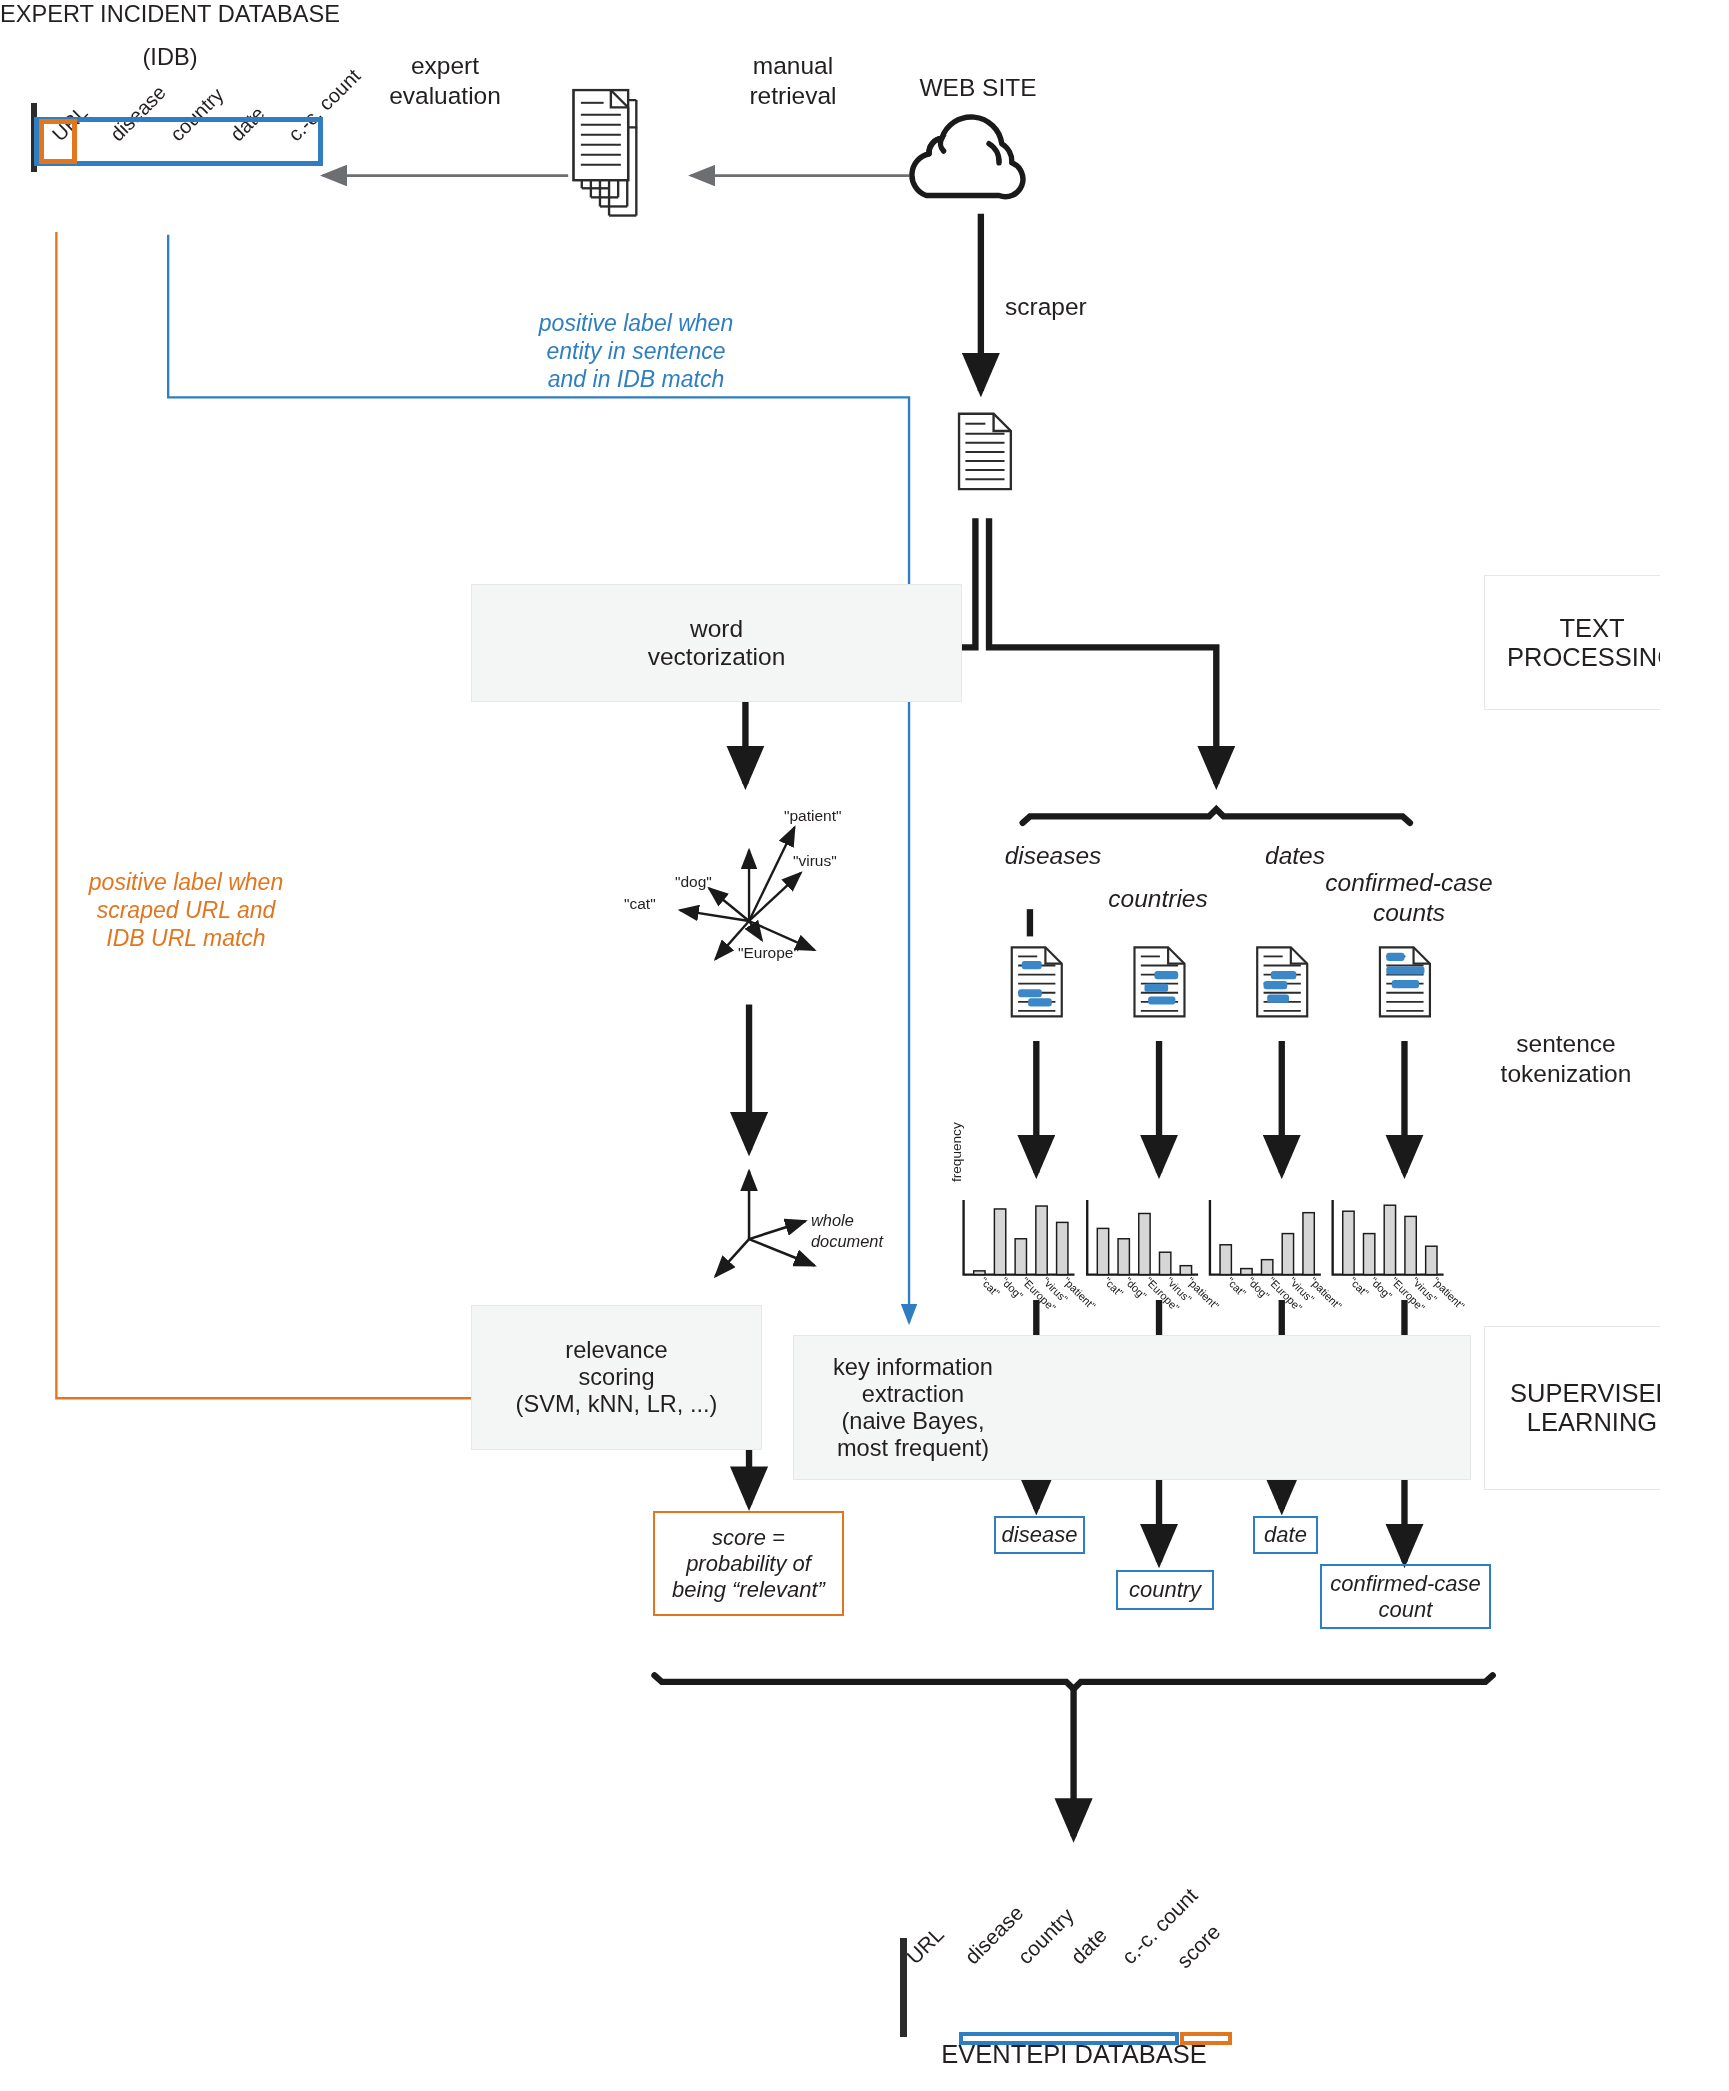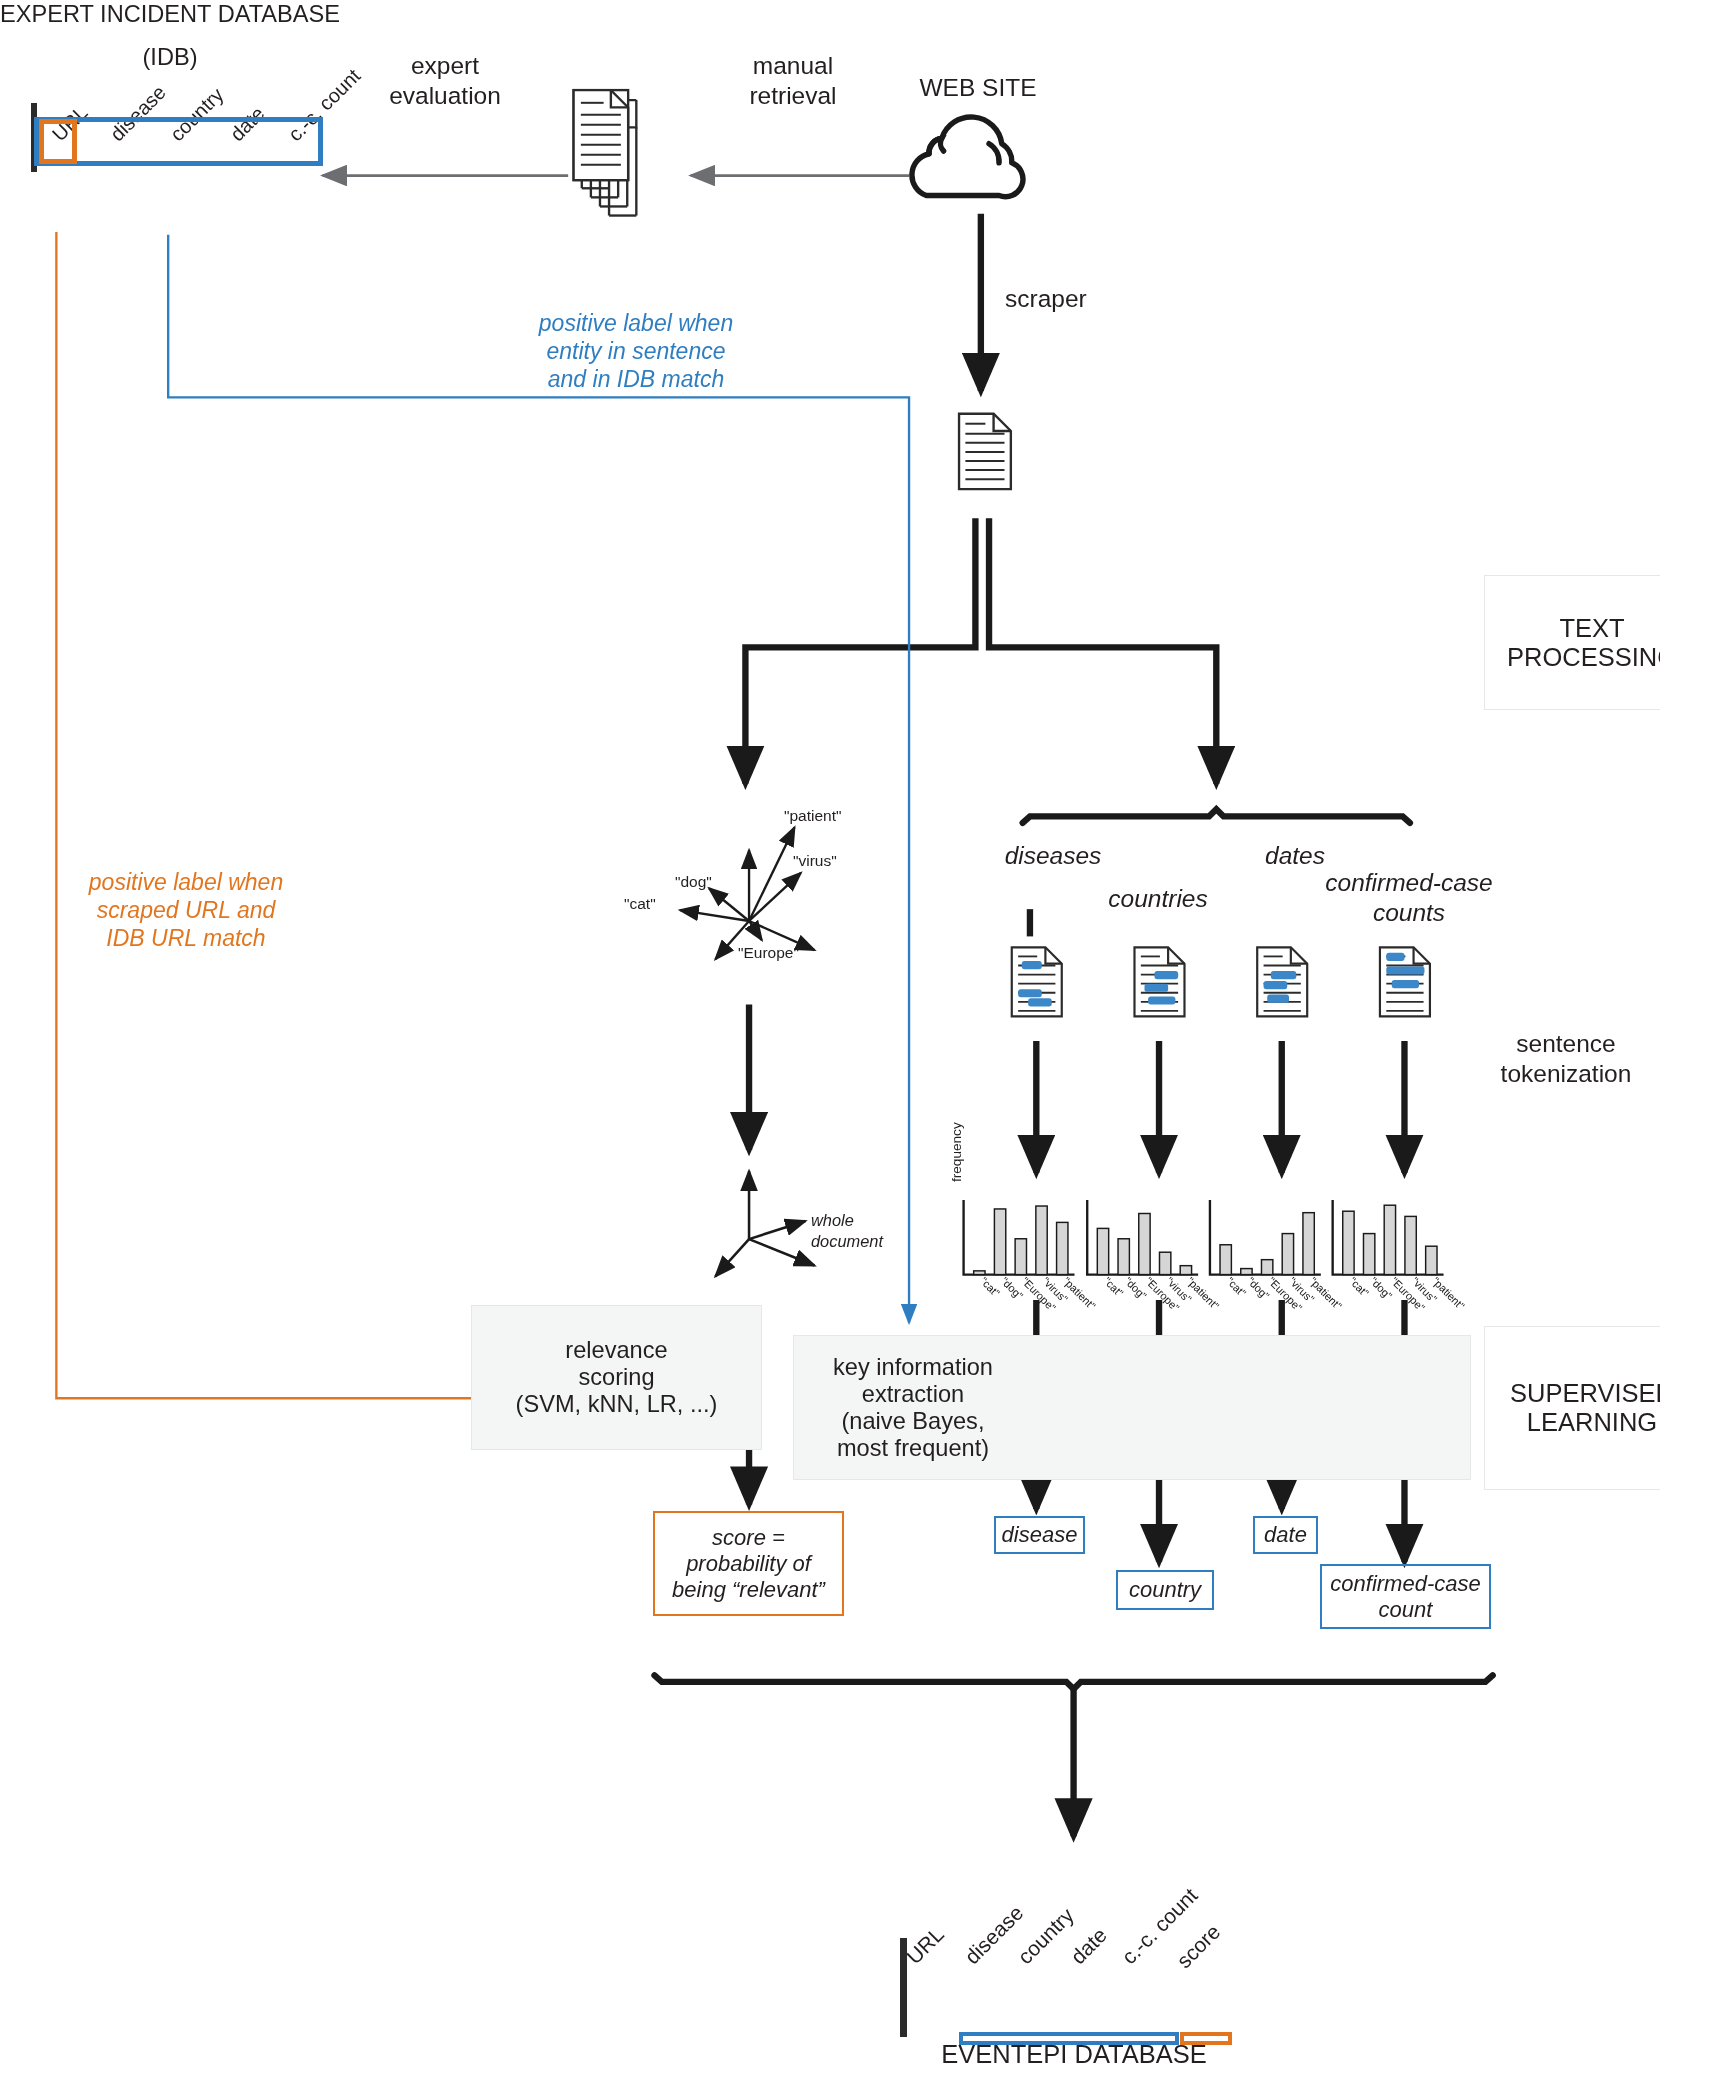--- a/index.html
+++ b/index.html
@@ -225,29 +225,35 @@
       </table>
     <div class="abs" style="left:2.7px;top:13.6px;width:289px;height:49px;border:5.5px solid #2f7ec1;box-sizing:border-box;"></div>
     <div class="abs" style="left:8.2px;top:16.4px;width:38px;height:45px;border:5.5px solid #e2761f;box-sizing:border-box;"></div>
   </div>
 
   <div class="txt ctr" style="left:445px;top:51px;font-size:24.5px;"><span style="white-space:pre-line">expert
 evaluation</span></div>
   <div class="txt ctr" style="left:793px;top:51px;font-size:24.5px;"><span style="white-space:pre-line">manual
 retrieval</span></div>
   <div class="txt ctr" style="left:978px;top:73px;font-size:24.5px;"><span>WEB SITE</span></div>
-  <div class="txt" style="left:1005px;top:284px;font-size:24.5px;"><span>scraper</span></div>
+  <div class="txt" style="left:1005px;top:292px;font-size:24.5px;"><span>scraper</span></div>
 
   <div class="txt ctr ital blue" style="left:636px;top:309px;font-size:23px;"><span style="white-space:pre-line">positive label when
 entity in sentence
 and in IDB match</span></div>
   <div class="txt ctr ital orange" style="left:186px;top:868px;font-size:23px;"><span style="white-space:pre-line">positive label when
 scraped URL and
 IDB URL match</span></div>
 
+  <div class="band" style="left:471px;top:584px;width:491px;height:118px;">
+    <div class="bandlabel" style="font-size:24.5px;">
+        <span style="white-space:pre-line">word
+vectorization</span>
+      </div>
+  </div>
   <div class="bandwhite" style="left:1484px;top:575px;width:216px;height:135px;">
     <div class="bandlabel" style="font-size:25.5px;">
         <span style="white-space:pre-line">TEXT
 PROCESSING</span>
       </div>
   </div>
 
   <div class="txt" style="left:784px;top:807px;font-size:15.5px;"><span>"patient"</span></div>
   <div class="txt" style="left:793px;top:852px;font-size:15.5px;"><span>"virus"</span></div>
   <div class="txt" style="left:675px;top:873px;font-size:15.5px;"><span>"dog"</span></div>

